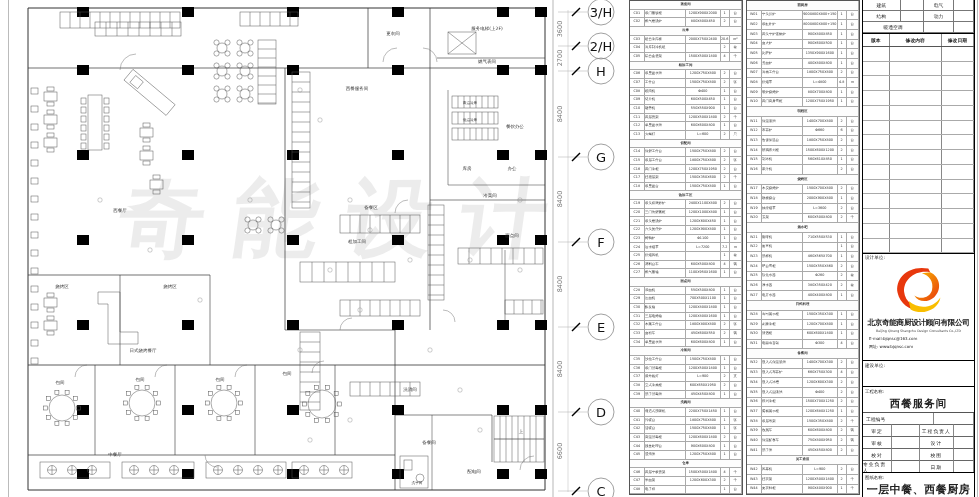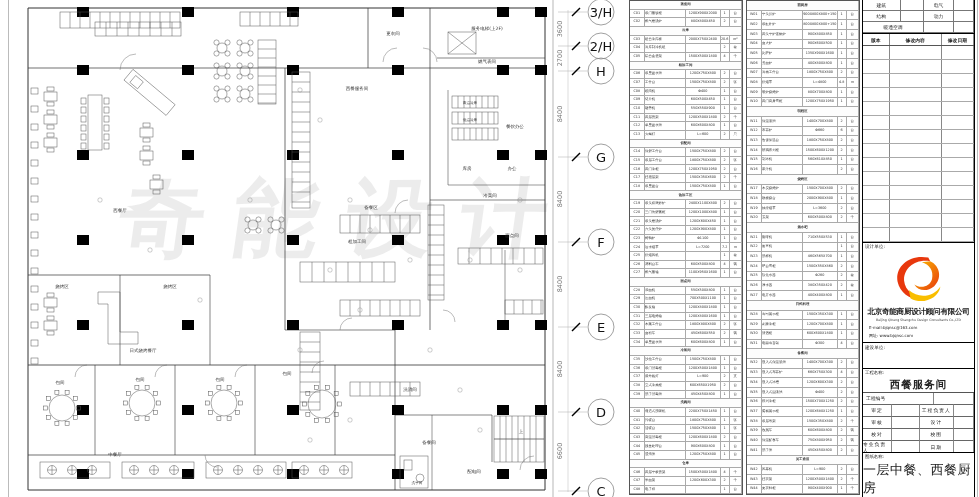--- a/index.html
+++ b/index.html
@@ -35,21 +35,21 @@
   .du .web{position:absolute;left:6px;top:90px;font-size:4px;}
   .client{height:26px;position:relative;}
   .client .lbl{position:absolute;left:2px;top:2px;font-size:4.6px;}
   .proj-lbl{height:9px;display:flex;align-items:center;padding-left:2px;font-size:4.4px;}
   .proj-name{height:16px;display:flex;align-items:center;justify-content:center;font-size:10.5px;font-weight:bold;letter-spacing:1px;}
   .projno{display:grid;grid-template-columns:64% 36%;height:11px;border-top:0.7px solid #555;}
   .projno>div{border-right:0.5px solid #888;display:flex;align-items:center;padding-left:3px;font-size:4.8px;}
   .appr-row{display:grid;grid-template-columns:26% 25% 31% 18%;height:12px;}
   .appr-row>div{border-top:0.6px solid #666;border-right:0.5px solid #888;display:flex;align-items:center;justify-content:center;font-size:4.8px;letter-spacing:1px;}
   .sheet-lbl{height:9px;display:flex;align-items:center;padding-left:2px;font-size:4.4px;}
-  .sheet-name{flex:1;display:flex;align-items:center;justify-content:center;font-size:13px;font-weight:normal;letter-spacing:0.5px;}
+  .sheet-name{flex:1;display:flex;align-items:center;justify-content:center;font-size:11px;font-weight:bold;letter-spacing:0.5px;}
   .edge{position:absolute;top:0;width:1px;height:497px;background:#bbb;}
 </style>
 </head>
 <body>
 
 <div class="sheet">
 
   <svg id="plan" width="627" height="497" viewBox="0 0 627 497" style="position:absolute;left:0;top:0;">
 
     <text x="150" y="248" font-size="86" font-weight="bold" letter-spacing="28" fill="#000" opacity="0.07" transform="skewX(-8)">奇能设计</text>

